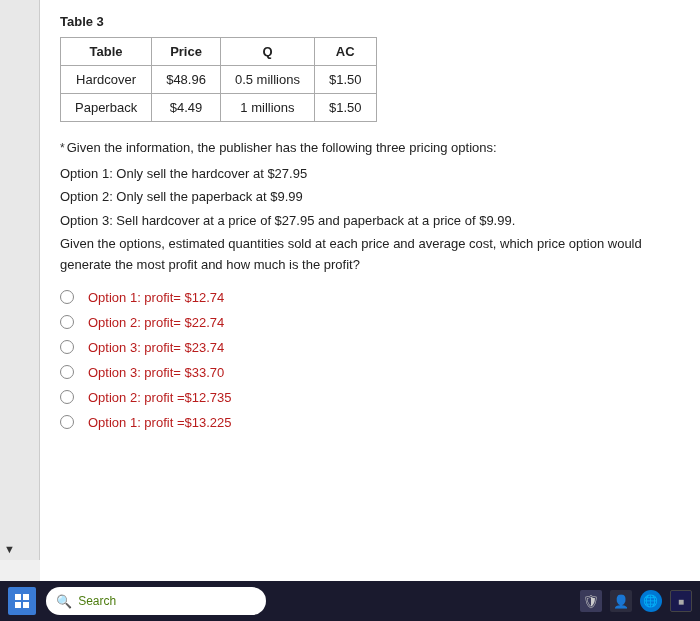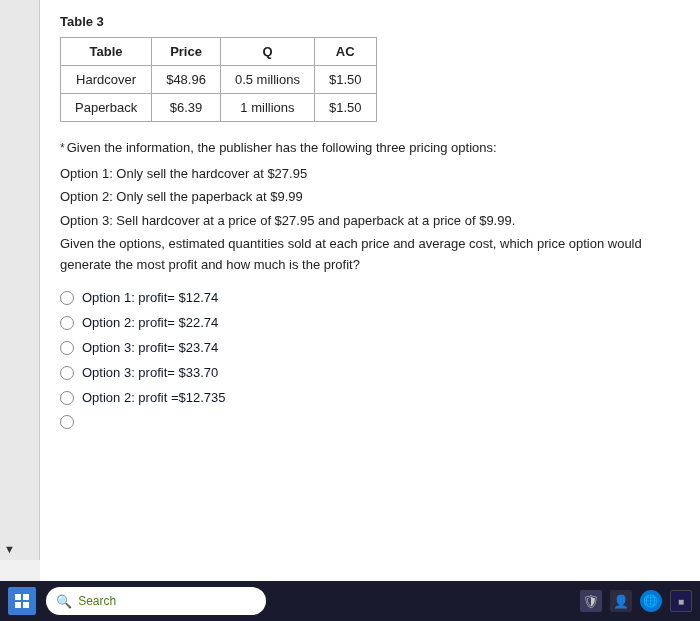--- a/index.html
+++ b/index.html
@@ -60,24 +60,25 @@
     .question-text {
       font-size: 13px;
       margin-bottom: 14px;
       line-height: 1.6;
     }
     .radio-group {
       margin-top: 6px;
     }
     .radio-item {
       display: flex;
-      align-items: flex-end;
+      align-items: center;
       margin-bottom: 10px;
       font-size: 13px;
-      color: #0f172a;
+      color: #b91c1c;
+      gap: 6px;
     }
     .radio-circle {
       width: 14px;
       height: 14px;
       border-radius: 50%;
       border: 1.5px solid #888;
       margin-right: 8px;
       flex-shrink: 0;
       background: #fff;
     }
@@ -179,21 +180,21 @@
       </thead>
       <tbody id="table-body">
       <tr>
             <td>Hardcover</td>
             <td>$48.96</td>
             <td>0.5 millions</td>
             <td>$1.50</td>
           </tr>
           <tr>
             <td>Paperback</td>
-            <td>$6.39</td>
+            <td>$4.49</td>
             <td>1 millions</td>
             <td>$1.50</td>
           </tr>
         </tbody>
     </table>
 
     <div class="options-text">
       <span class="note-dot">*</span><span>Given the information, the publisher has the following three pricing options:</span>
     </div>
     <div id="option-lines">
@@ -220,20 +221,21 @@
         <div class="radio-item">
           <div class="radio-circle"></div>
           <span>Option 3: profit= $33.70</span>
         </div>
         <div class="radio-item">
           <div class="radio-circle"></div>
           <span>Option 2: profit =$12.735</span>
         </div>
         <div class="radio-item">
           <div class="radio-circle"></div>
+          <span>Option 1: profit =$13.225</span>
         </div>
       </div>
   </div>
 </div>
 
 <div class="taskbar" style="height:40px; background:#1a1a2e; display:flex; align-items:center; padding: 0 8px; gap:6px; flex-shrink:0;">
   <div class="taskbar-start">
     <svg viewBox="0 0 16 16" fill="white">
       <rect x="1" y="1" width="6" height="6"></rect>
       <rect x="9" y="1" width="6" height="6"></rect>

